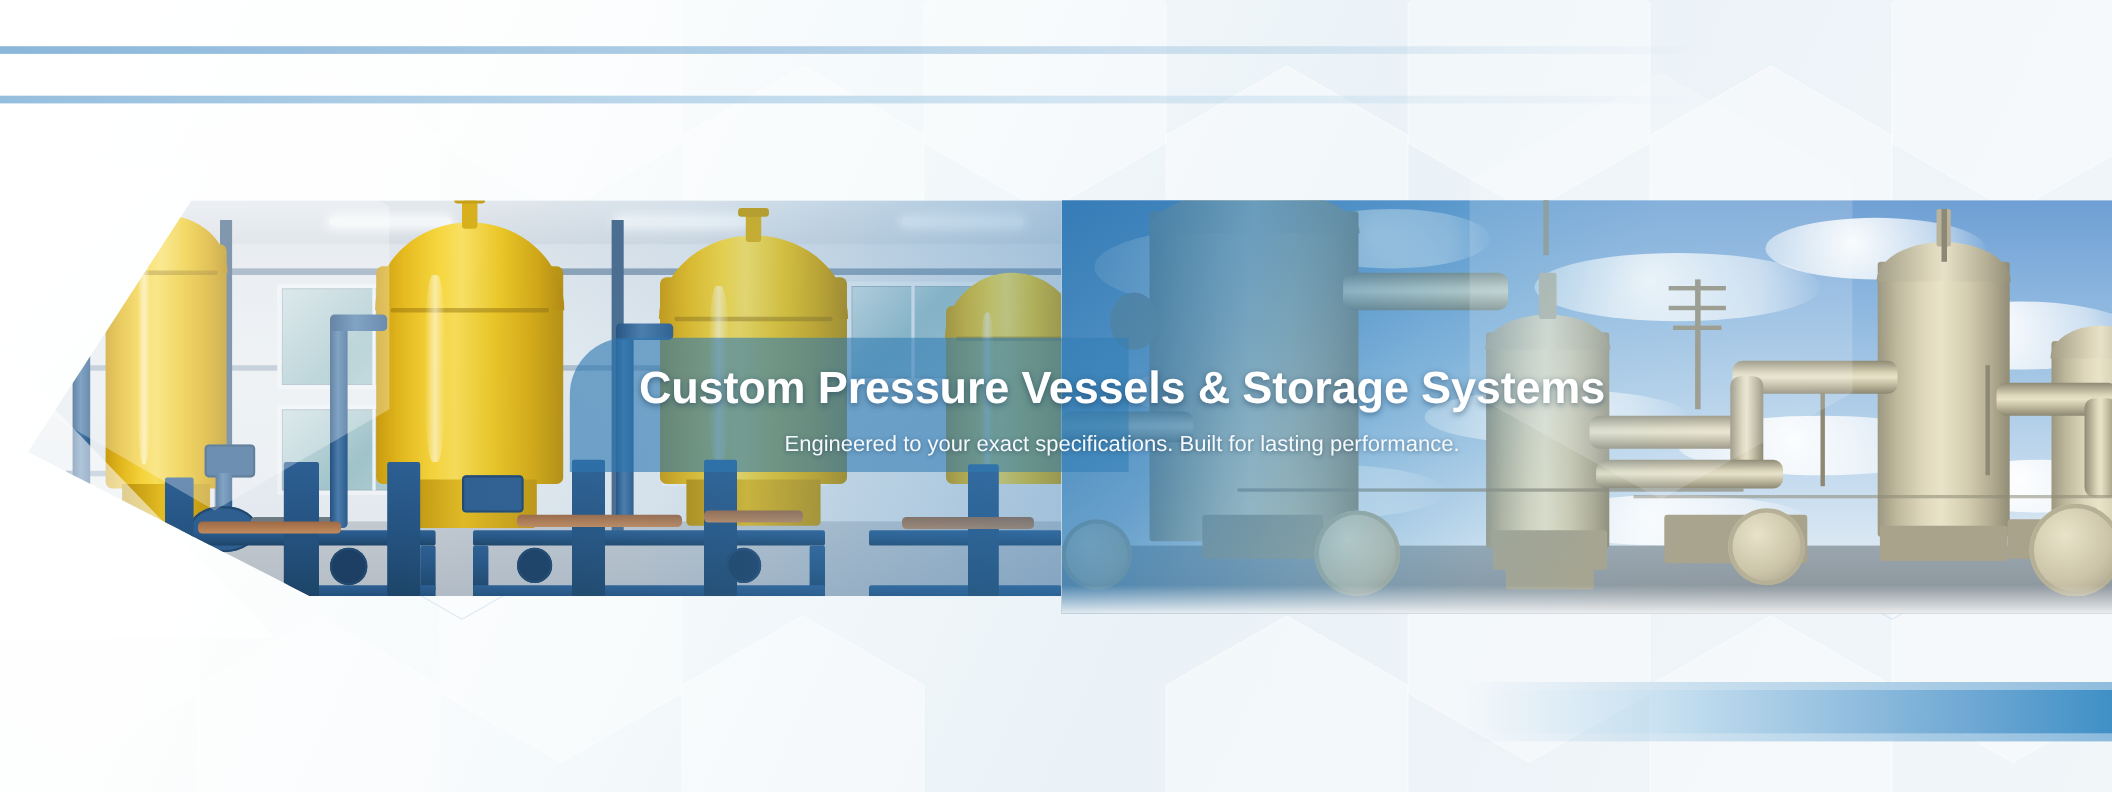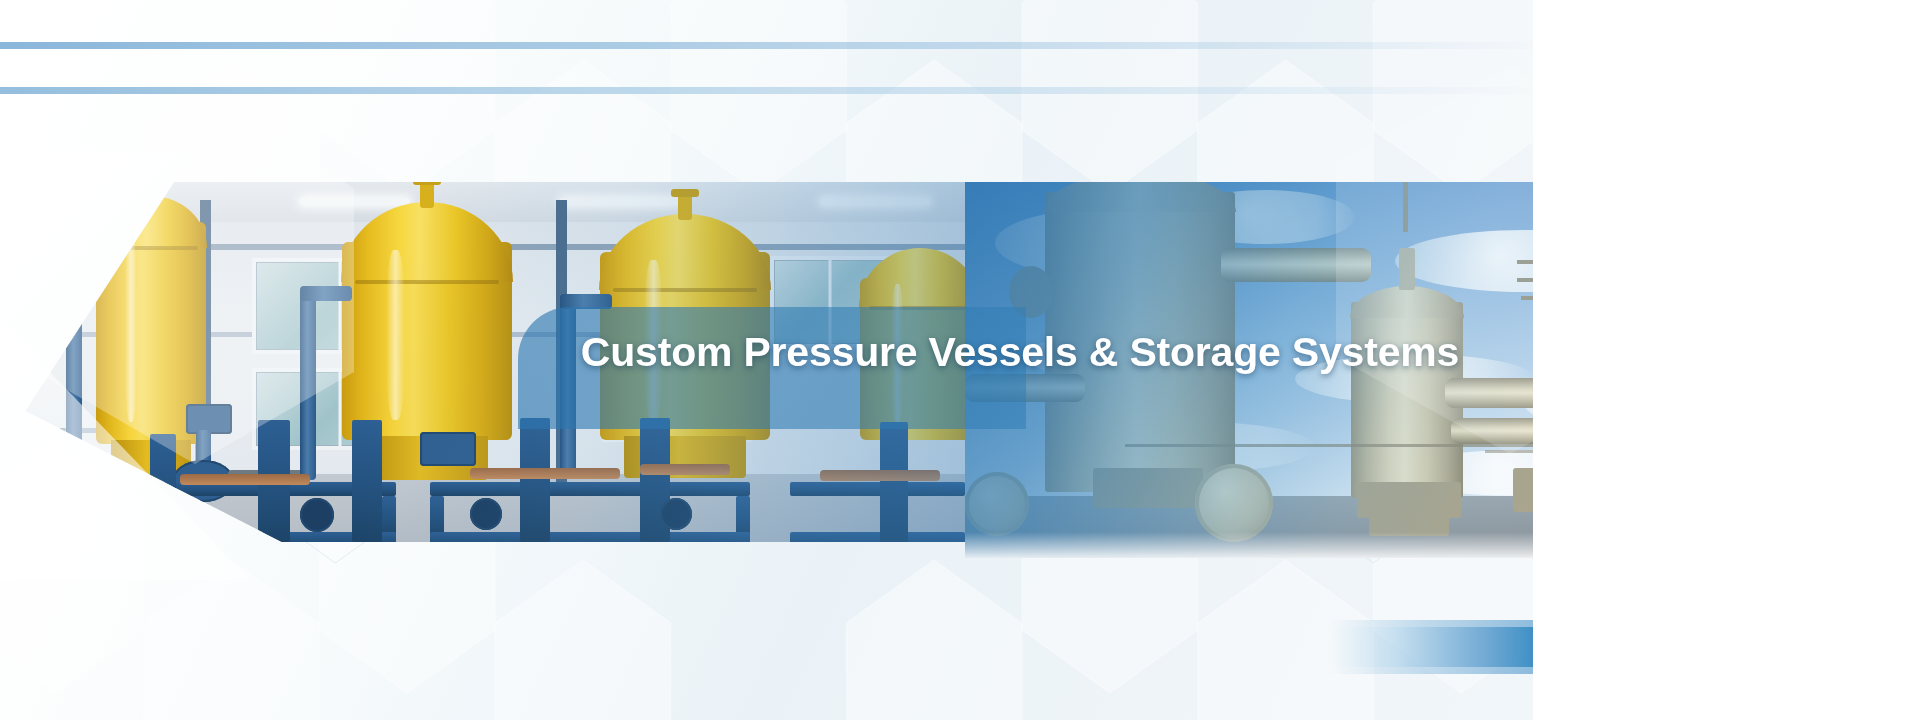--- a/index.html
+++ b/index.html
@@ -6,21 +6,21 @@
 
   html, body {
     width:1920px; height:720px;
     overflow:hidden;
     font-family:"Liberation Sans", sans-serif;
     background:#ffffff;
   }
 
   #stage {
     position:relative;
-    width:1533px; height:720px;
+    width:1920px; height:720px;
     overflow:hidden;
     background:
       linear-gradient(115deg,
         #ffffff 0%,
         #fdfefe 18%,
         #f4f9fb 38%,
         #eaf2f7 58%,
         #eef4f8 78%,
         #f1f6f9 100%);
   }
@@ -533,20 +533,21 @@
   </svg>
 
   <svg class="hex-accent" style="left:1330px; top:60px; width:360px; height:400px;" viewBox="0 0 360 400" xmlns="http://www.w3.org/2000/svg">
     <polygon points="180,6 354,103 354,297 180,394 6,297 6,103" fill="#ffffff" fill-opacity="0.16"></polygon>
   </svg>
 
   <div id="text-panel"></div>
 
   <div id="hero-copy">
     <div id="hero-title">Custom Pressure Vessels &amp; Storage Systems</div>
+    <div id="hero-sub">Engineered to your exact specifications. Built for lasting performance.</div>
   </div>
 
   <div class="stripe" id="stripe-bottom">
     <div class="band-thin band-thin-top"></div>
     <div class="band-main"></div>
     <div class="band-thin band-thin-bot"></div>
   </div>
 
 </div>
 

